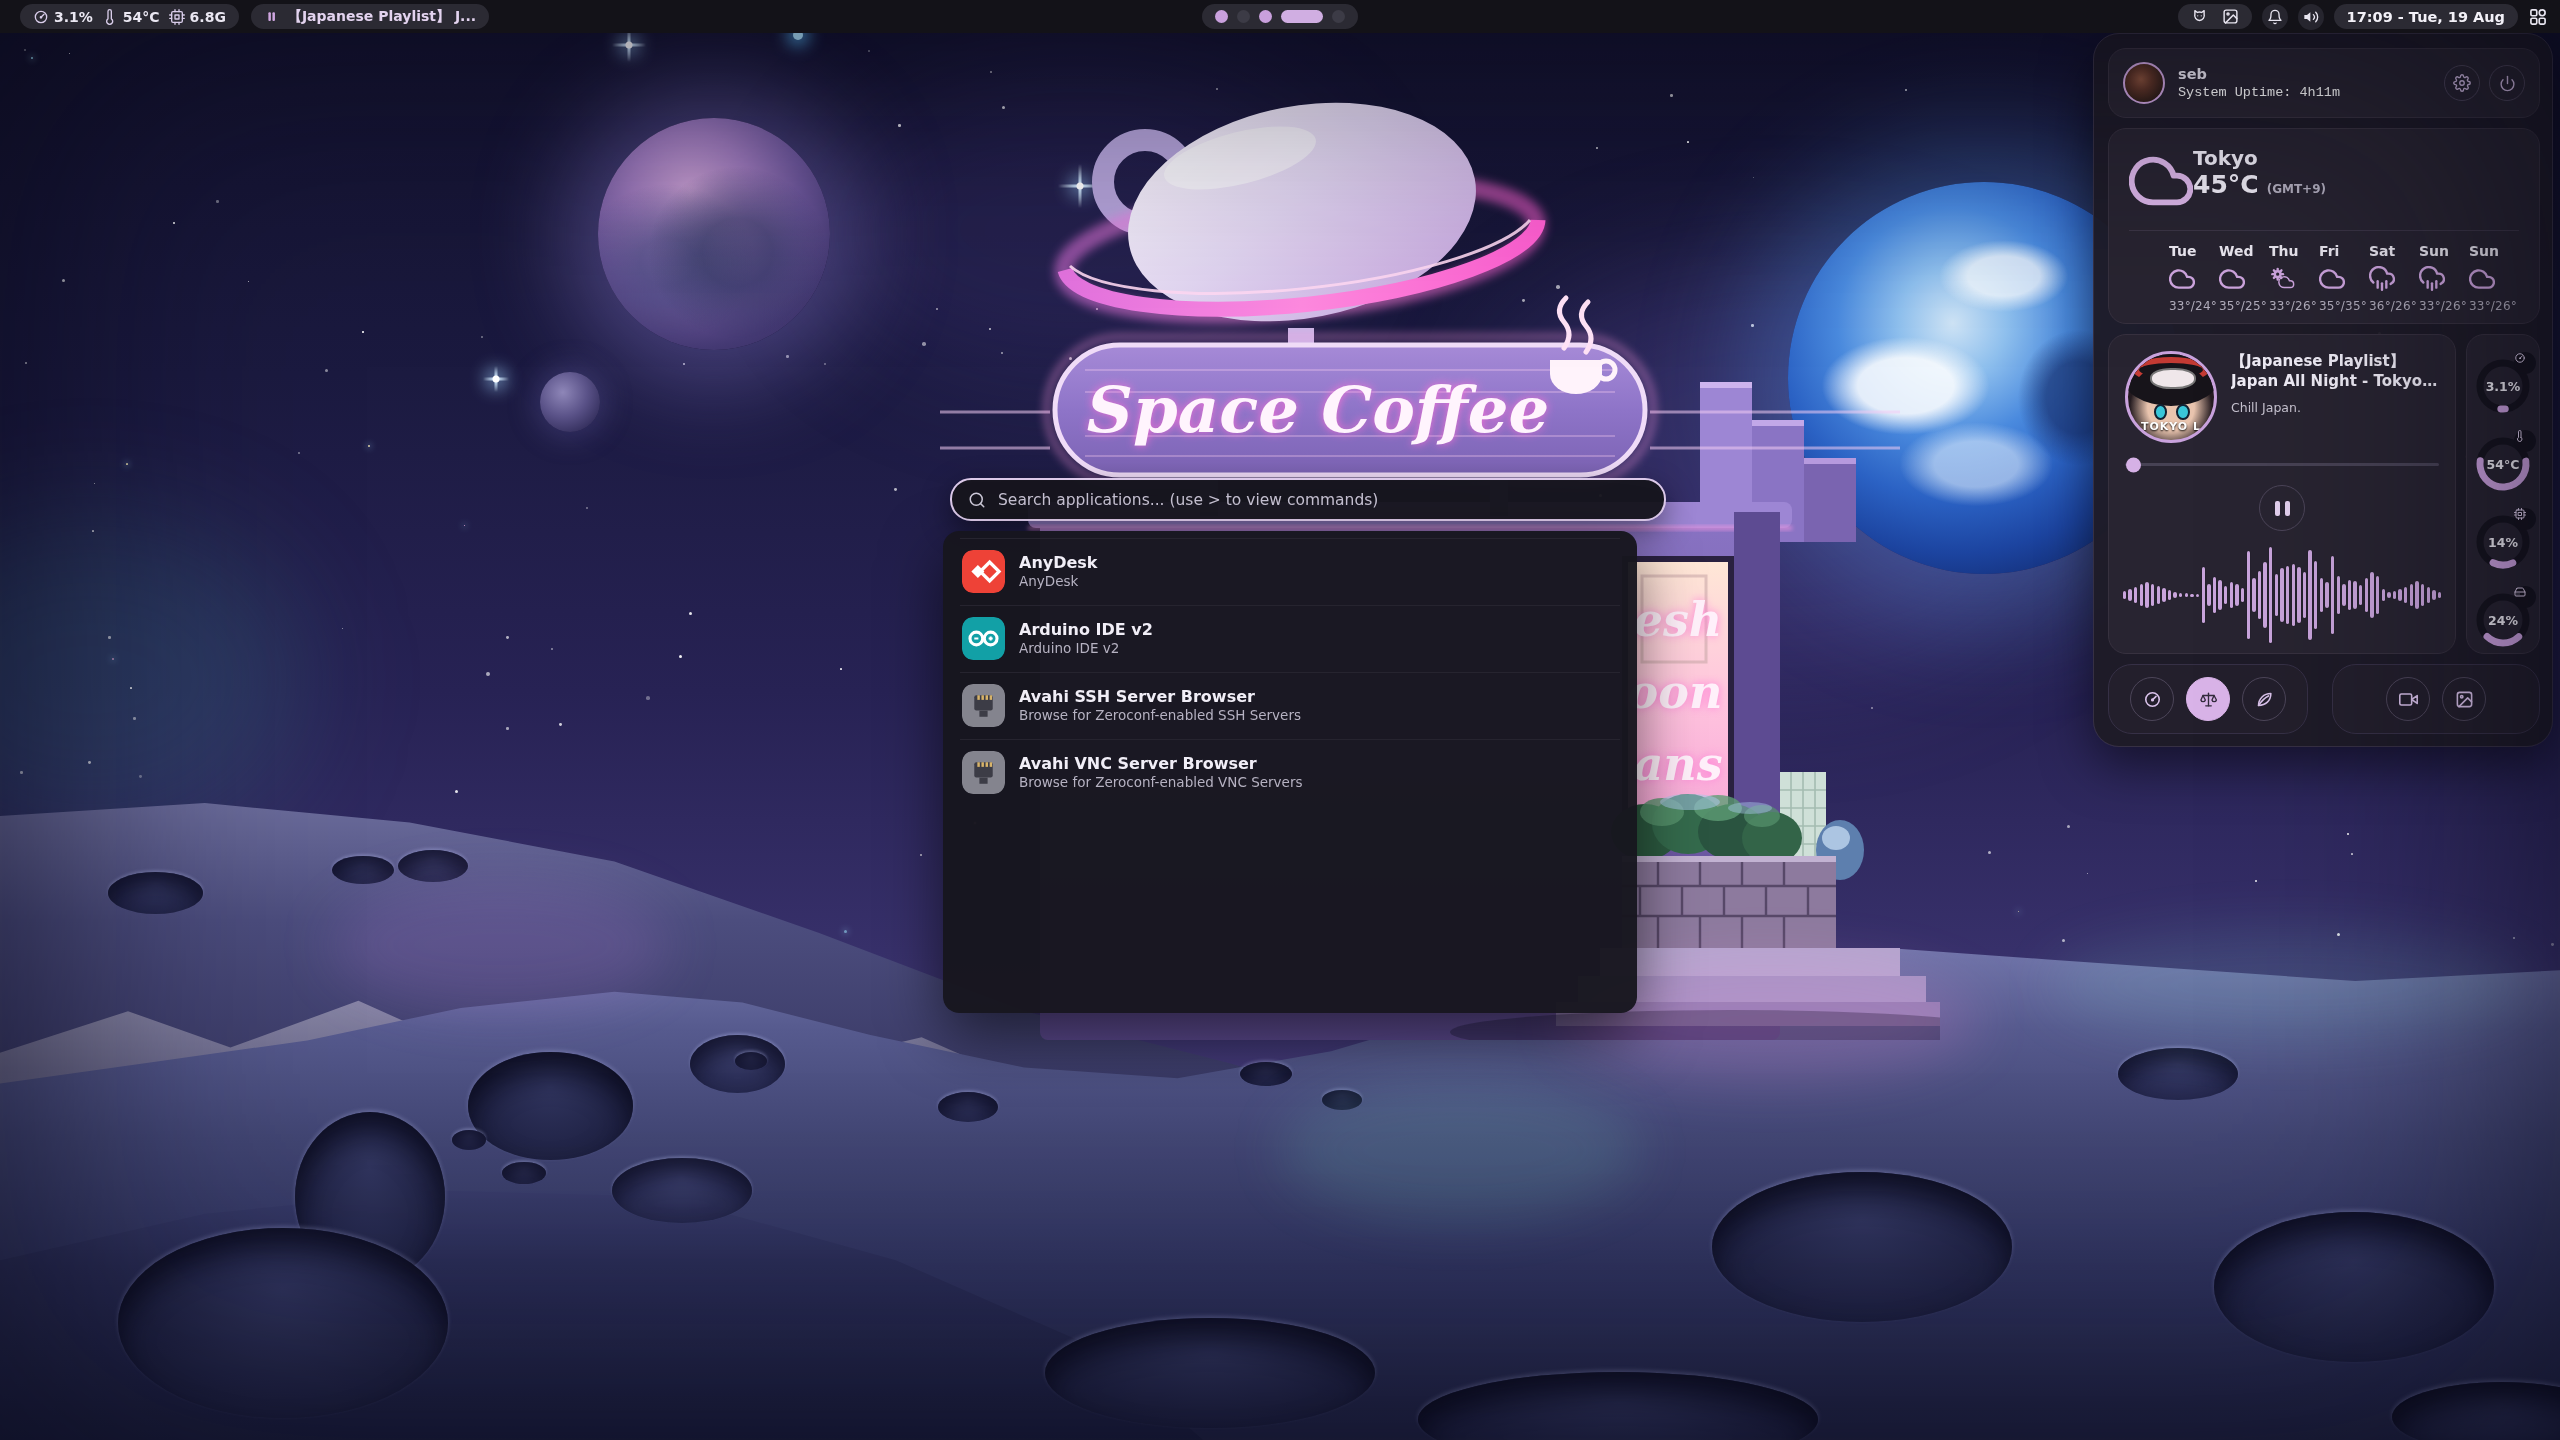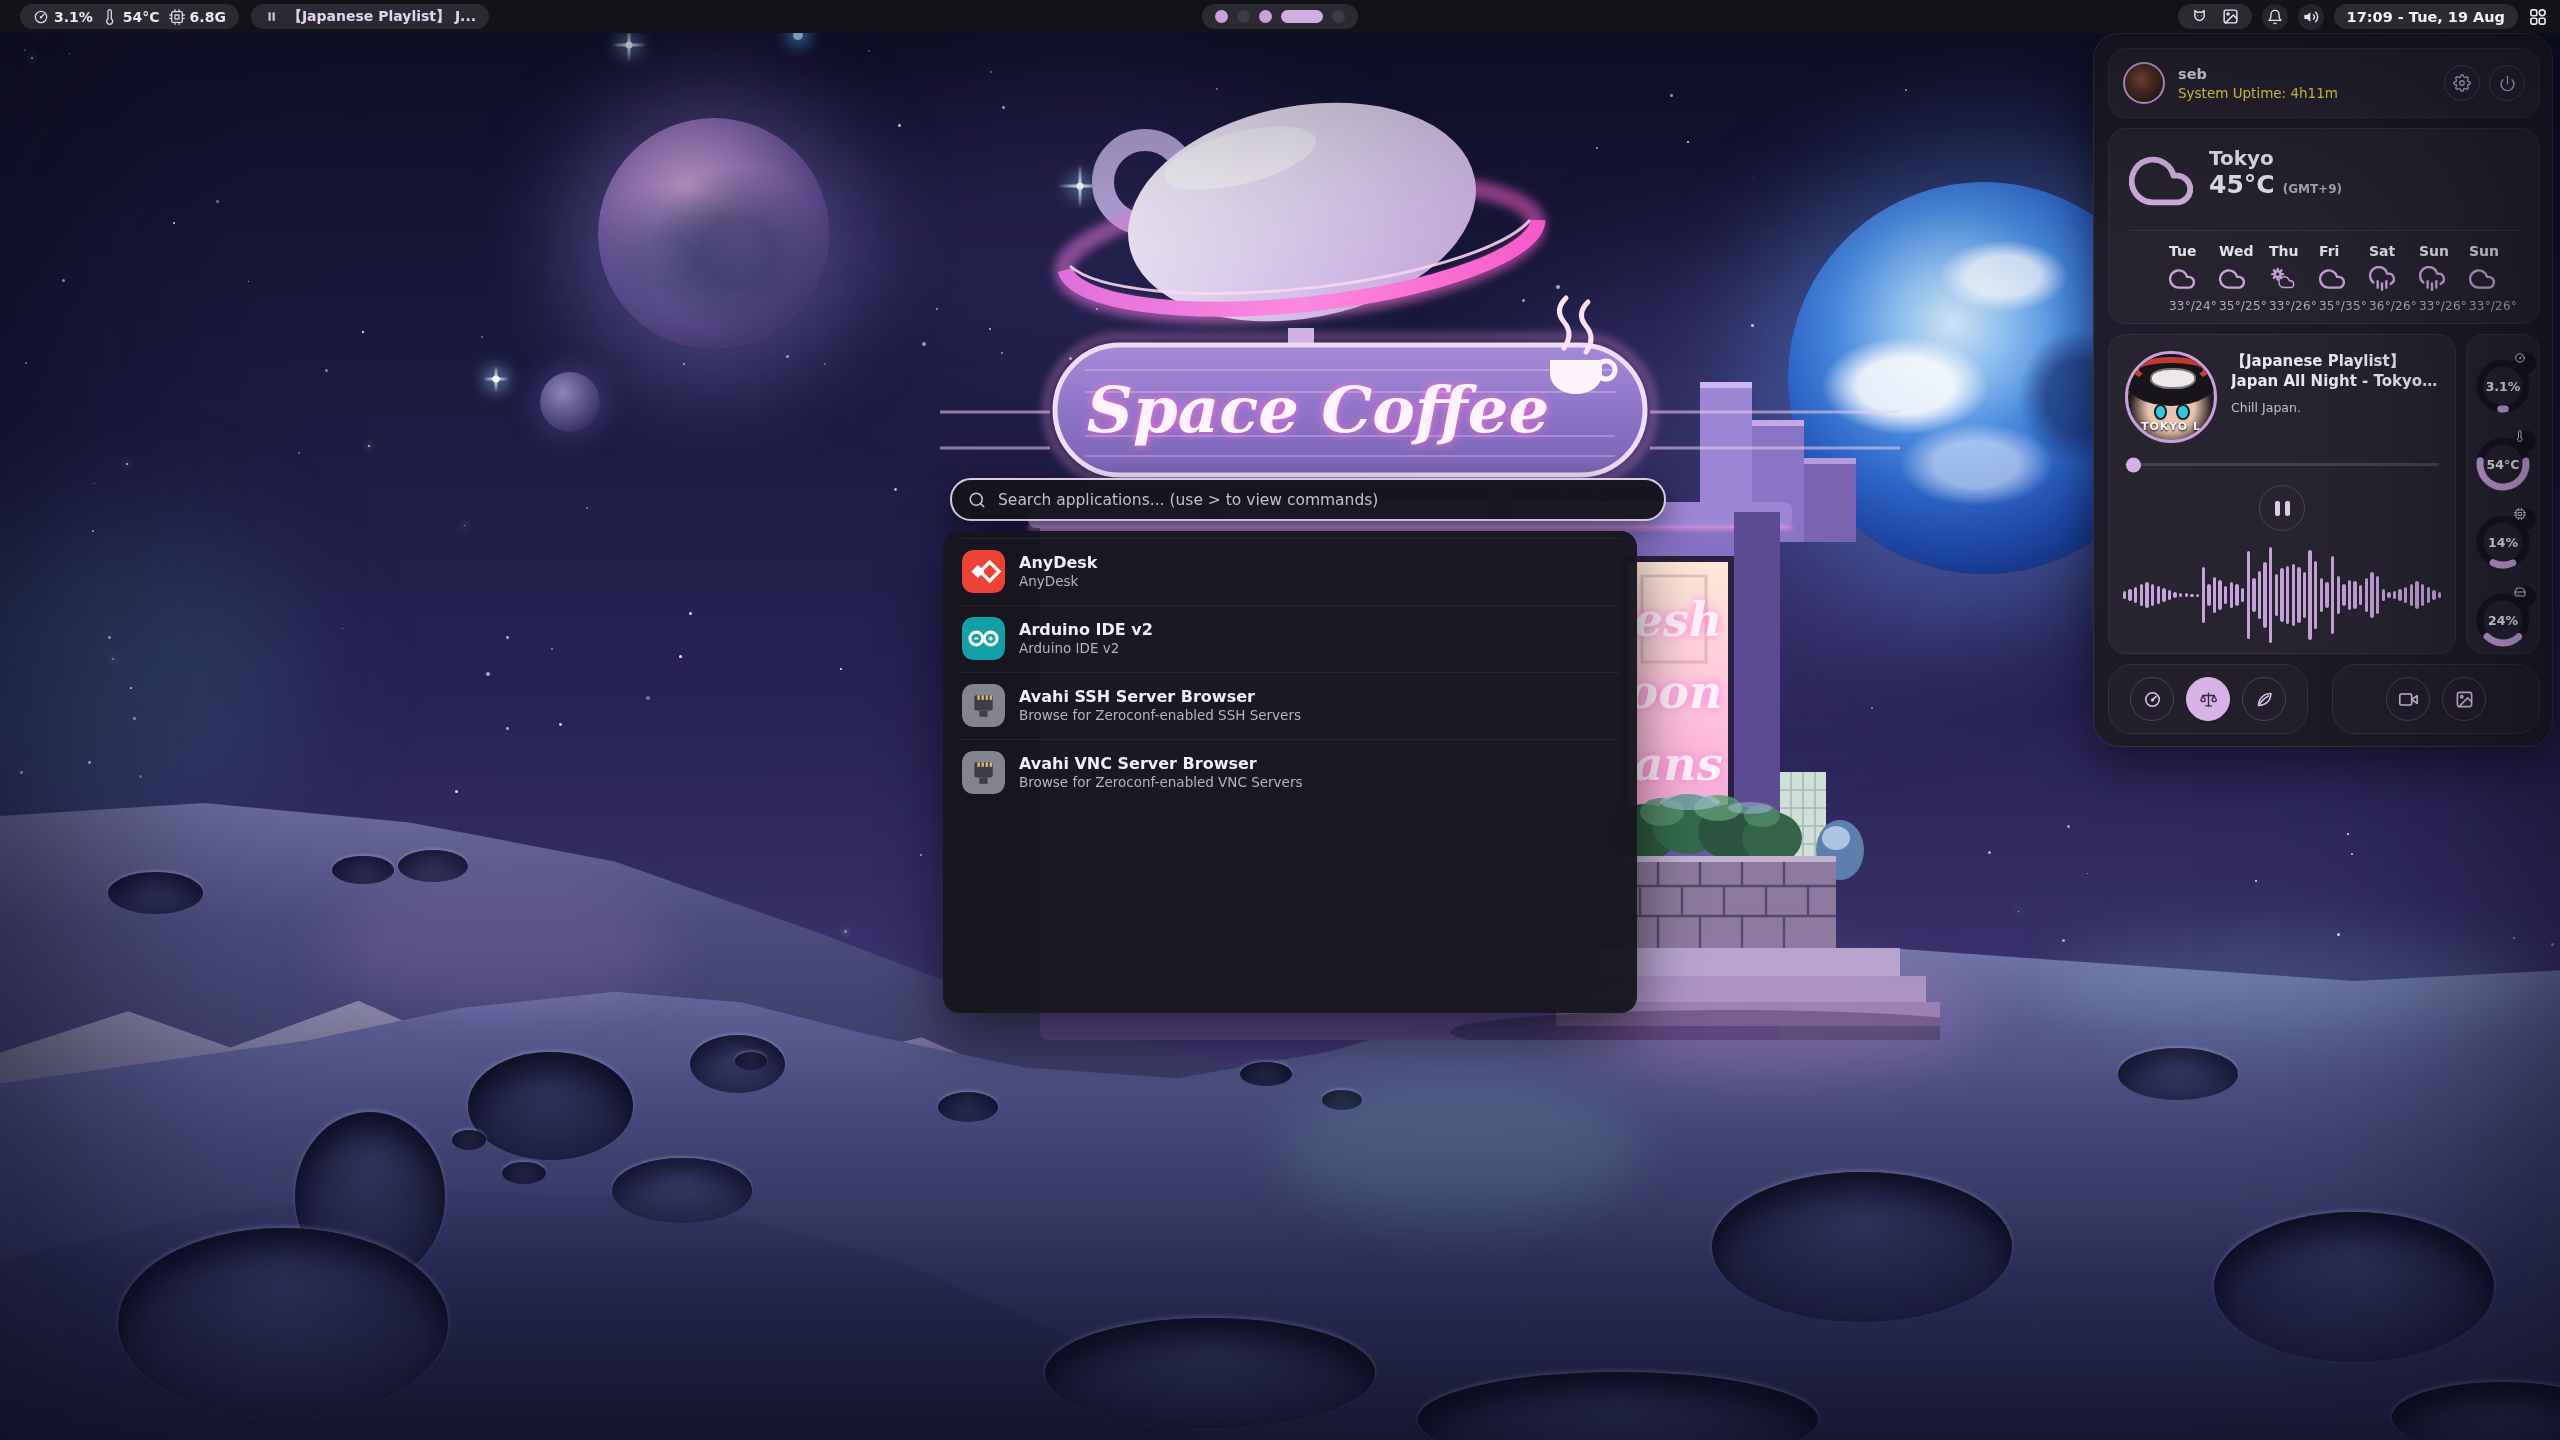--- a/index.html
+++ b/index.html
@@ -97,26 +97,26 @@
   
   #sidebar{position:absolute;left:2093px;top:33px;width:460px;height:714px;z-index:55;
     background:rgba(30,27,39,.96);border:1px solid #363043;border-radius:26px;box-sizing:border-box;
     box-shadow:0 18px 50px rgba(0,0,0,.5);}
   .card{position:absolute;background:#282431;border:1px solid #37313f;border-radius:18px;box-sizing:border-box;}
   #user-card{left:14px;top:14px;width:432px;height:70px;display:flex;align-items:center;padding:0 14px;gap:13px;}
   #avatar{width:42px;height:42px;border-radius:50%;border:2px solid #cfa6e0;box-sizing:border-box;
     background:radial-gradient(circle at 42% 40%,#8a523c 0%,#5c3326 35%,#33201a 70%,#201410 100%);}
   #user-texts{display:flex;flex-direction:column;gap:3px;}
   #user-name{font-size:14.5px;font-weight:bold;}
-  #user-uptime{font-size:13.5px;color:#fde047;}
+  #user-uptime{font-size:13.5px;color:#ffffff;font-family:Liberation Mono, monospace;}
   .round-btn{width:36px;height:36px;border-radius:50%;border:1.5px solid #4c4559;display:flex;align-items:center;justify-content:center;color:#d9c2ea;box-sizing:border-box;}
   #user-actions{margin-left:auto;display:flex;gap:9px;}
 
   #weather-card{left:14px;top:94px;width:432px;height:196px;padding:18px 20px;}
-  #weather-top{display:flex;align-items:flex-start;gap:16px;}
+  #weather-top{display:flex;align-items:flex-start;gap:0;}
   #weather-cloud{color:#d9b4e6;margin-top:2px;}
   #weather-city{font-size:20px;font-weight:bold;line-height:1.15;}
   #weather-temp-row{display:flex;align-items:baseline;gap:8px;}
   #weather-temp{font-size:25px;font-weight:bold;}
   #weather-tz{font-size:12px;color:#b4b0c0;font-weight:bold;}
   #weather-div{height:1px;background:#3b3546;margin:13px 0 12px;}
   #forecast{display:flex;justify-content:flex-end;}
   .fc-col{display:flex;flex-direction:column;align-items:flex-start;gap:7px;width:50px;}
   .fc-day{font-size:14px;font-weight:bold;color:#edeaf3;}
   .fc-icon{color:#cfa6e0;height:26px;display:flex;align-items:center;}

